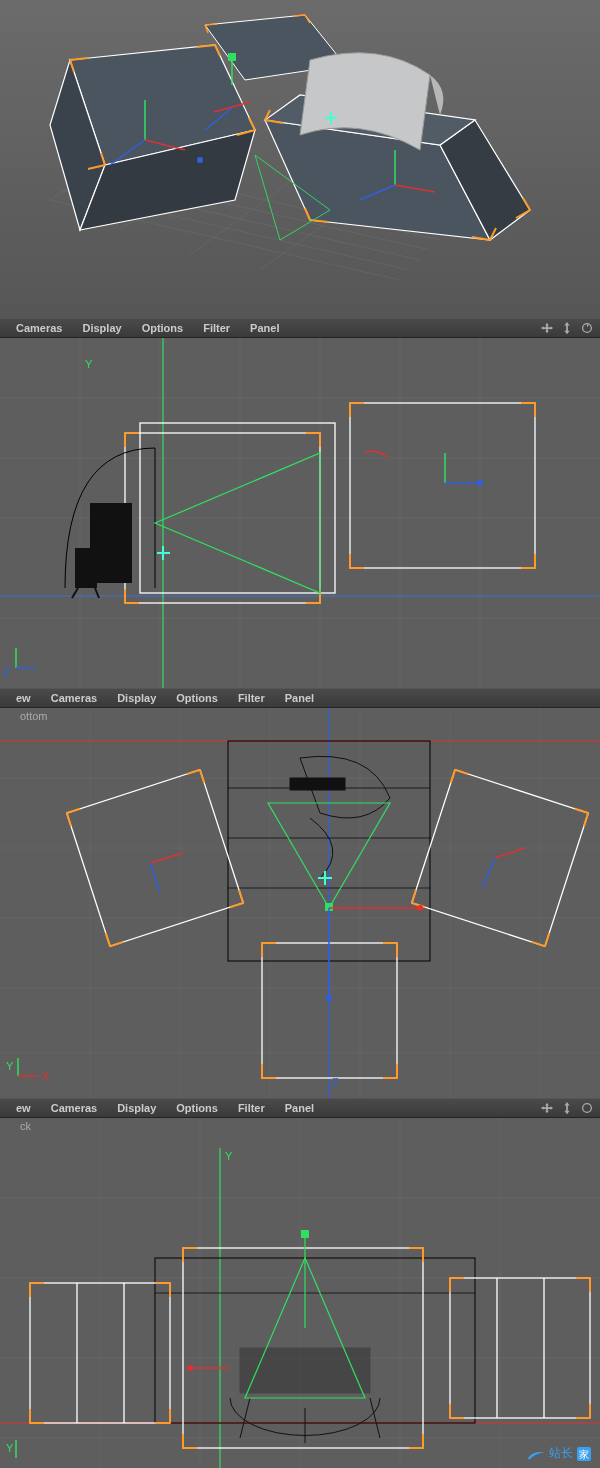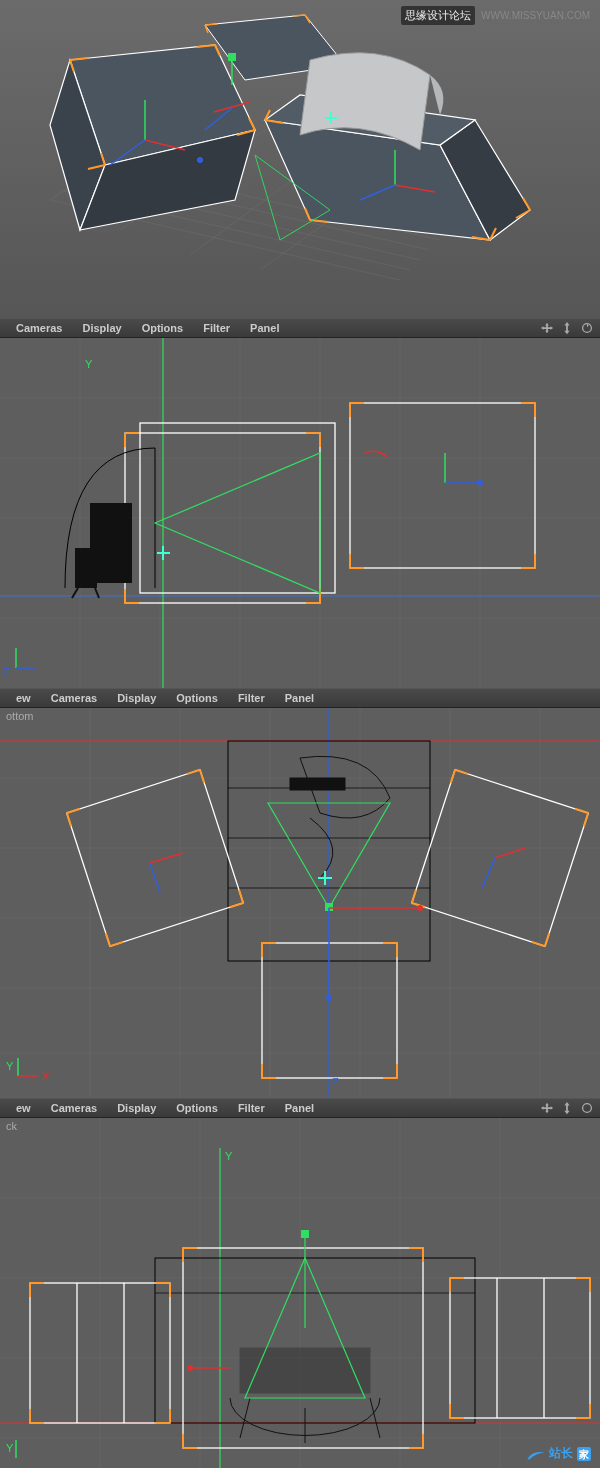--- a/index.html
+++ b/index.html
@@ -43,21 +43,21 @@
   gap: 6px;
 }
 .nav-icon {
   width: 14px;
   height: 14px;
   color: #aaa;
   cursor: pointer;
 }
 .view-name {
   position: absolute;
-  left: 6px;
+  left: 20px;
   top: 22px;
   color: #aaa;
   font-size: 11px;
   z-index: 10;
 }
 .canvas {
   width: 100%;
   height: 100%;
   display: block;
 }
@@ -83,40 +83,36 @@
 }
 .bottom-logo {
   position: absolute;
   bottom: 6px;
   right: 8px;
   z-index: 20;
   display: flex;
   align-items: center;
   gap: 3px;
   color: #3aa0f0;
-  font-weight: bold;
+  font-weight: normal;
   font-size: 12px;
 }
 .bottom-logo .swoosh {
   width: 20px;
   height: 14px;
 }
 .axis-label {
   font-size: 11px;
   font-family: Arial;
 }
 </style>
 </head>
 <body>
 
 <div class="viewport" style="height:318px;">
-  <div class="watermark">
-    <span class="cn">思缘设计论坛</span>
-    <span class="url">WWW.MISSYUAN.COM</span>
-  </div>
   <svg class="canvas" viewBox="0 0 600 318">
 
     <defs>
       <linearGradient id="bgp" x1="0" y1="0" x2="0" y2="1">
         <stop offset="0%" stop-color="#6b6b6b"></stop>
         <stop offset="100%" stop-color="#565656"></stop>
       </linearGradient>
     </defs>
     <rect width="600" height="318" fill="url(#bgp)"></rect>
 

